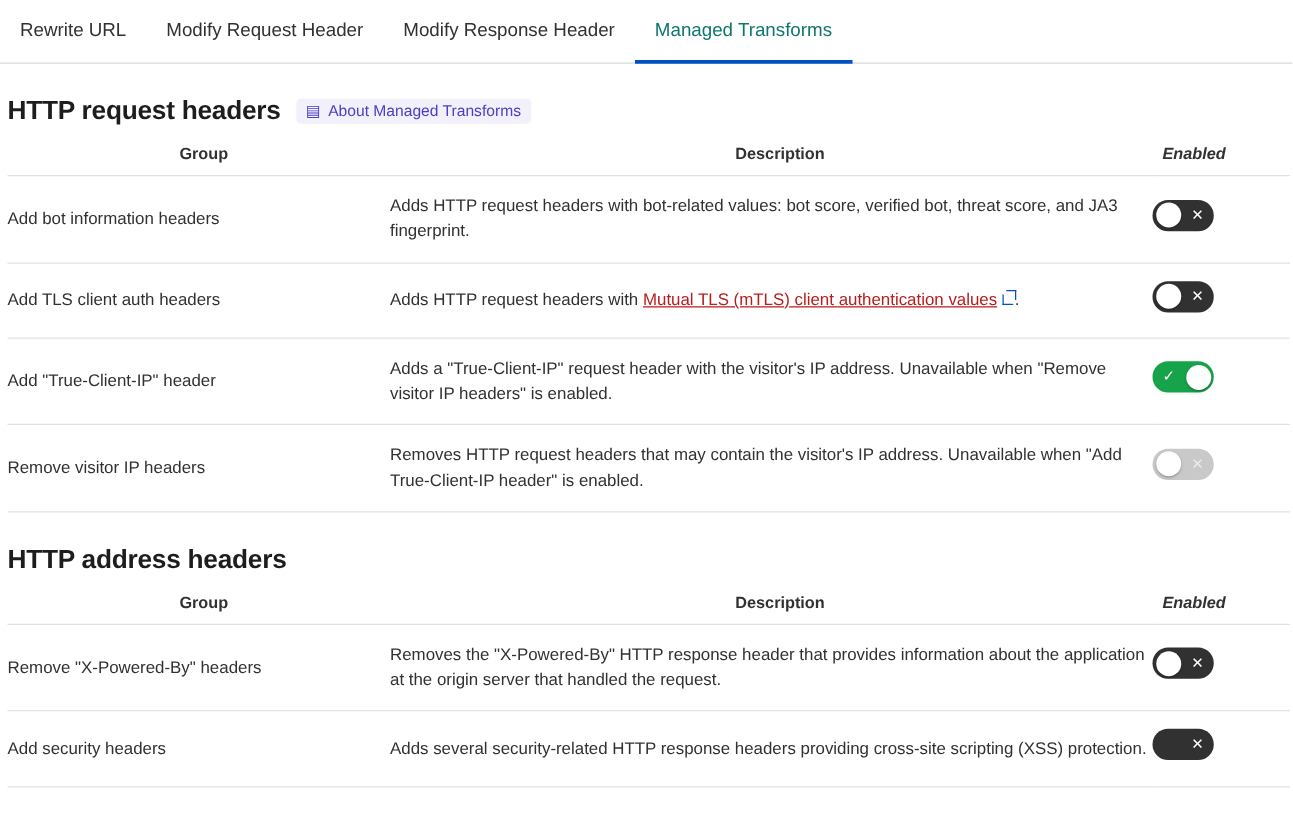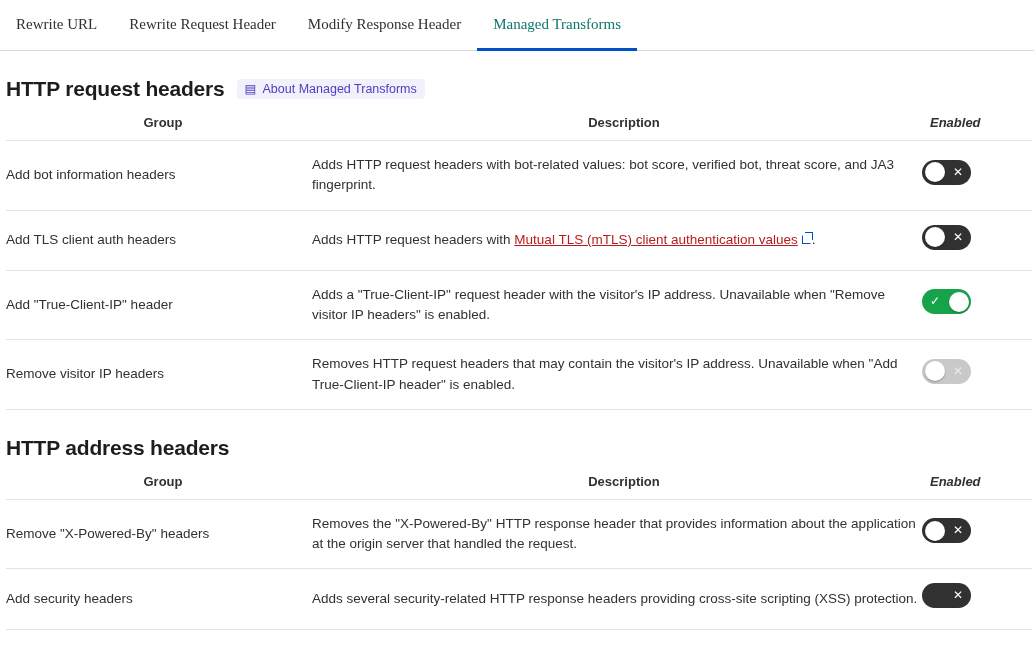--- a/index.html
+++ b/index.html
@@ -16,21 +16,20 @@
     overflow: hidden;
   }
 
   
   .tabbar {
     display: flex;
     align-items: stretch;
     border-bottom: 1px solid #d9d9d9;
     height: 51px;
     padding: 0 0 0 0;
-    font-family: Liberation Serif, serif;
   }
   .tab {
     display: flex;
     align-items: center;
     padding: 0 16px;
     font-size: 15px;
     color: #313131;
     cursor: pointer;
     border-bottom: 3px solid transparent;
     margin-bottom: -1px;
@@ -174,21 +173,21 @@
   .toggle.disabled .mark { color: #ebebeb; }
 </style>
 </head>
 <body>
 
 <div class="tabbar">
   <div class="tab">
     <span>Rewrite URL</span>
   </div>
   <div class="tab">
-    <span>Rewrite Request Header</span>
+    <span>Modify Request Header</span>
   </div>
   <div class="tab">
     <span>Modify Response Header</span>
   </div>
   <div class="tab active">
     <span>Managed Transforms</span>
   </div>
 </div>
 
 <div class="section">

